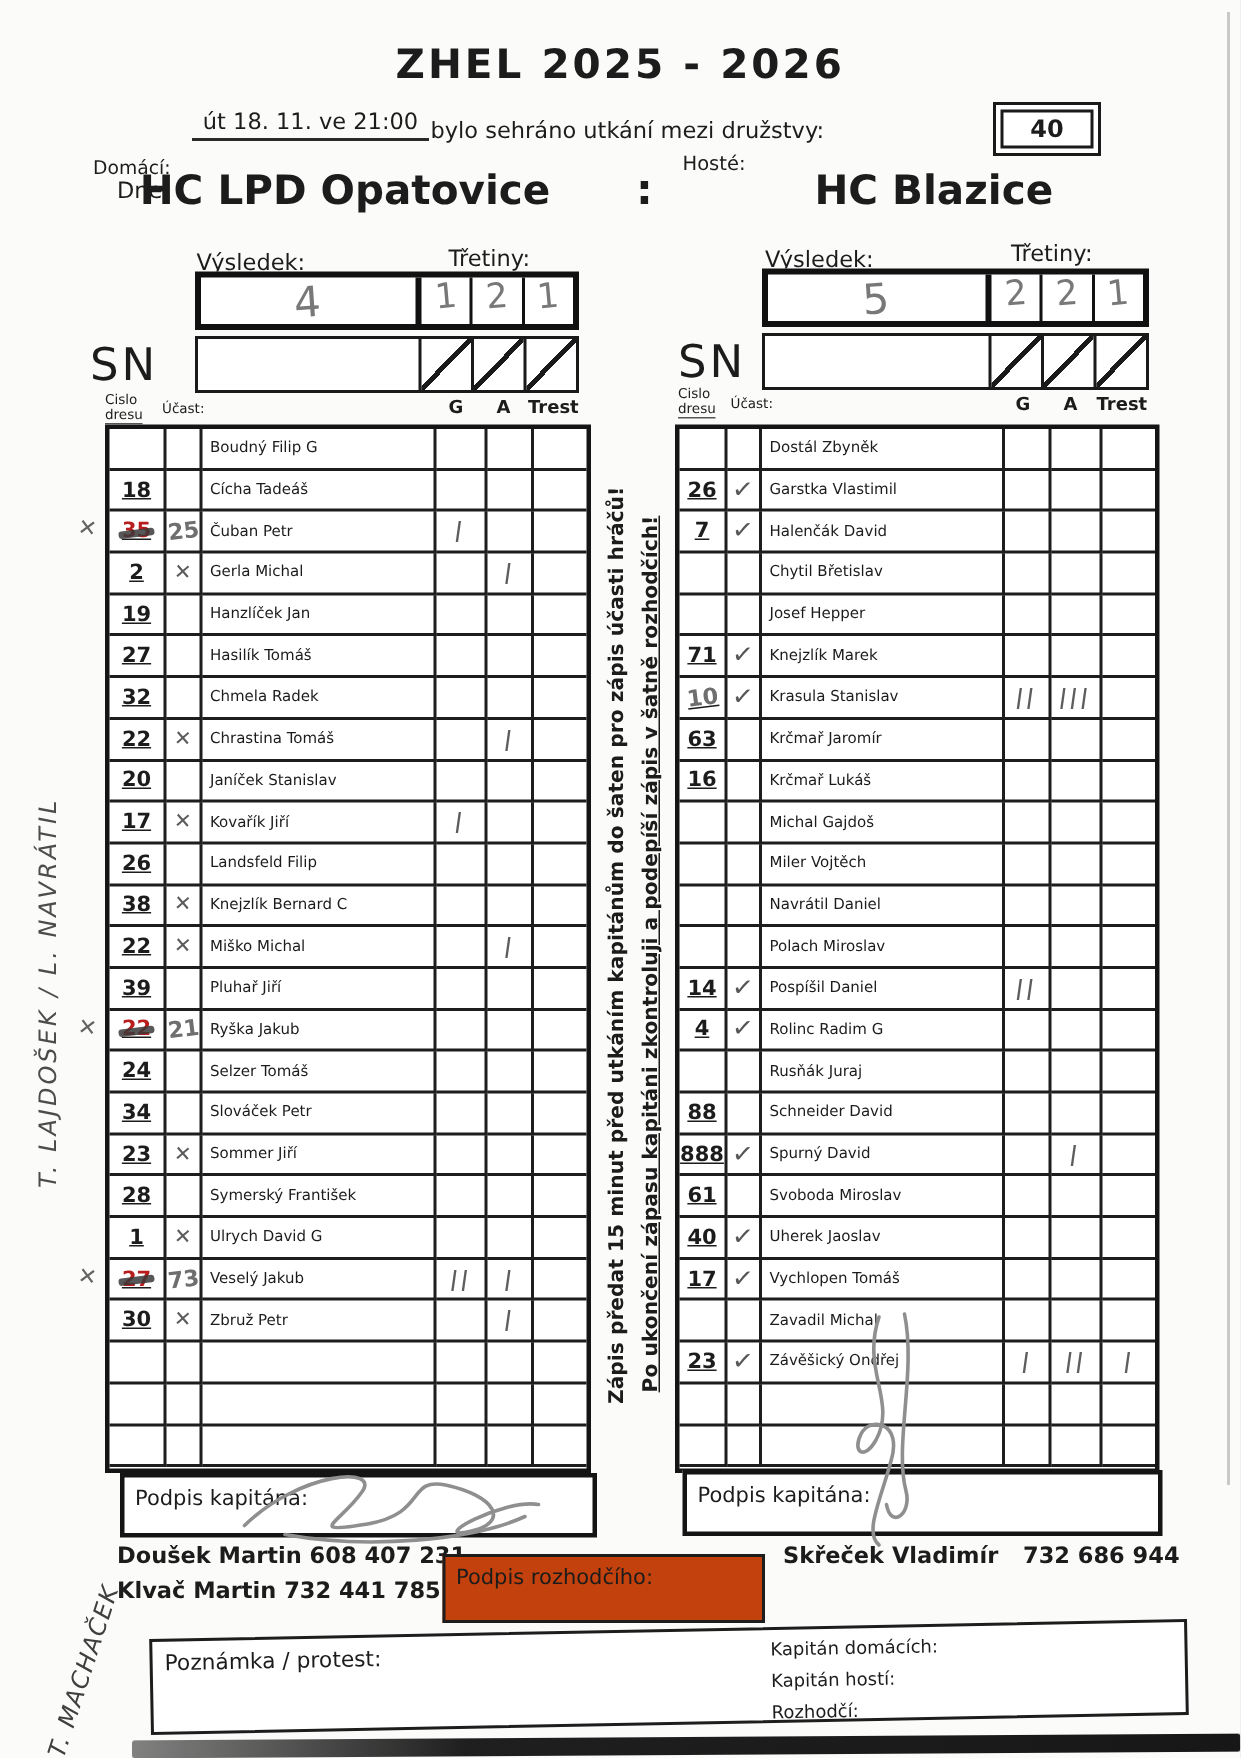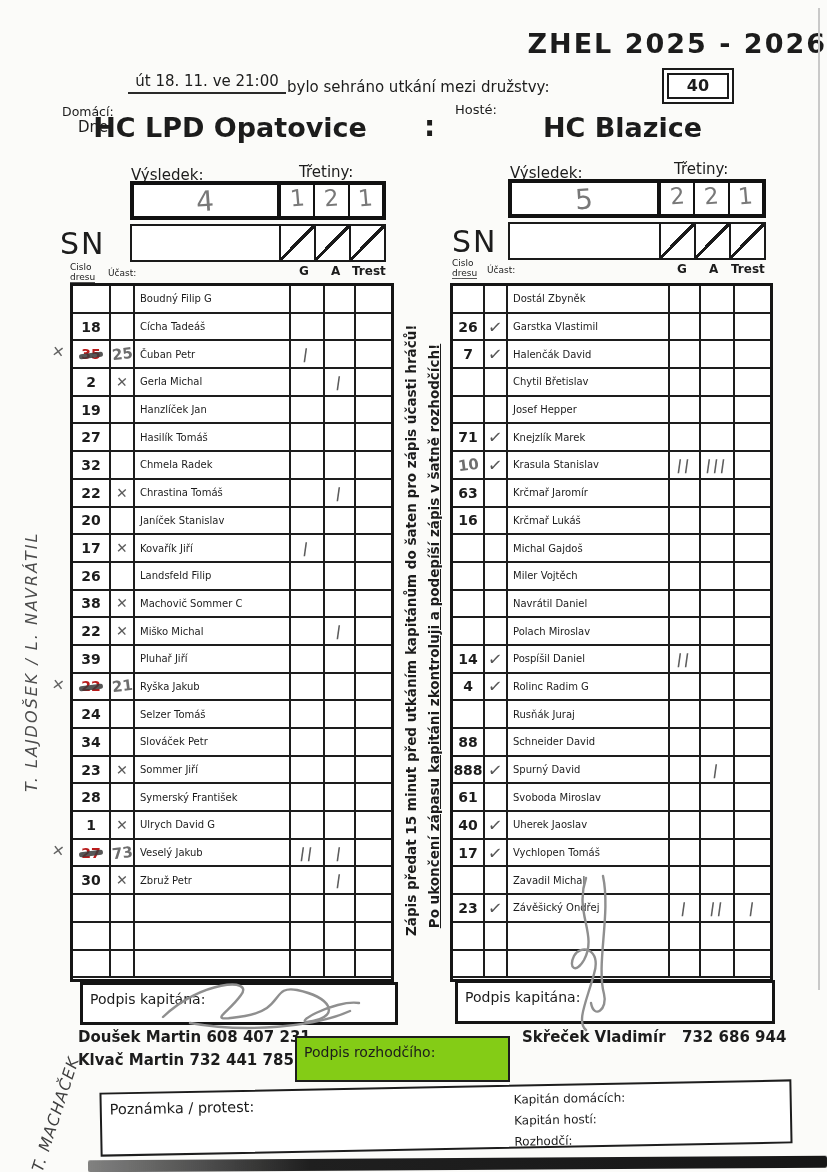--- a/index.html
+++ b/index.html
@@ -2,21 +2,21 @@
 <html><head>
 <meta charset="utf-8">
 <style>
   html,body{margin:0;padding:0;background:#e8e8e8;}
   .page{
     position:relative;width:827px;height:1172px;margin:0 auto;
     background:#fbfbf9;overflow:hidden;
     font-family:"DejaVu Sans","Liberation Sans",sans-serif;color:#1c1c1c;
   }
   .abs{position:absolute;}
-  .title{width:827px;text-align:right;font-size:27px;font-weight:bold;letter-spacing:2px;}
+  .title{width:827px;text-align:center;font-size:27px;font-weight:bold;letter-spacing:2px;}
   .lbl{font-size:15px;}
   .small{font-size:12.5px;}
   .tiny{font-size:9px;}
   .team{font-weight:bold;font-size:27px;text-align:center;white-space:nowrap;}
   .colon{font-weight:bold;}
   .dateline{border-bottom:2px solid #2a2a2a;text-align:center;font-size:15px;padding:0 4px 2px 4px;}
   .numbox-outer{border:2px solid #1a1a1a;padding:3px;background:#fff;}
   .numbox-inner{border:2px solid #1a1a1a;text-align:center;font-weight:bold;font-size:16px;padding:1px 0 2px 0;}
   
   .scorestrip{display:flex;border:4px solid #111;background:#fff;box-sizing:border-box;}
@@ -35,30 +35,30 @@
   .hw-num{color:#6e6e6e;font-size:15px;font-weight:600;display:inline-block;transform:rotate(-7deg);}
   .hw-x{color:#5c5c5c;font-size:14px;font-weight:bold;display:inline-block;transform:rotate(4deg);}
   .hw-check{color:#565656;font-size:17px;font-weight:bold;display:inline-block;transform:rotate(6deg);}
   .tally{color:#5d5d5d;font-weight:600;font-size:14px;letter-spacing:2px;display:inline-block;transform:skewX(-8deg);}
   .scratch{position:relative;display:inline-block;color:#b91c1c;}
   .scratch::after{content:"";position:absolute;left:-2px;right:-3px;top:42%;height:5px;background:#3a3a3a;opacity:.85;transform:rotate(-7deg);border-radius:2px;}
   
   .roster{display:grid;border:3px solid #151515;background:#fff;box-sizing:content-box;}
   .roster .cell{border-right:2px solid #1d1d1d;border-bottom:2px solid #1d1d1d;display:flex;align-items:center;justify-content:center;overflow:hidden;}
   .roster .cell.name{justify-content:flex-start;padding-left:5px;font-size:10px;white-space:nowrap;}
-  .roster .cell.num{font-size:14px;font-weight:600;}
+  .roster .cell.num{font-size:14px;font-weight:600;text-decoration:underline;}
   .roster .cell:nth-child(6n){border-right:none;}
   .colhead{font-size:12px;font-weight:600;}
   
   .notice{transform-origin:0 0;transform:rotate(-90deg);font-size:13.5px;font-weight:bold;white-space:nowrap;text-align:center;}
   .notice.u{text-decoration:underline;}
   
   .signbox{border:3px solid #141414;background:#fff;box-sizing:border-box;}
   .signbox .lab{font-size:14px;padding:6px 0 0 7px;}
-  .refbox{border:2px solid #1d1d1d;background:#84cc16;box-sizing:border-box;}
+  .refbox{border:2px solid #1d1d1d;background:#c2410c;box-sizing:border-box;}
   .contact{font-weight:bold;font-size:15px;white-space:nowrap;}
   .notebox{border:2.5px solid #1d1d1d;background:#fff;transform:rotate(-1.1deg);box-sizing:border-box;}
   .notebox .nlab{position:absolute;left:8px;top:7px;font-size:14.5px;}
   .notebox .rlab{position:absolute;left:412px;font-size:12px;}
   
   .margin-names{transform-origin:0 0;transform:rotate(-90deg);font-size:16px;color:#4c4c4c;letter-spacing:2px;white-space:nowrap;font-style:italic;}
   .margin-x{position:absolute;color:#636363;font-size:15px;font-weight:bold;transform:rotate(8deg);}
   .machacek{transform-origin:0 0;transform:rotate(-72deg);font-size:16px;color:#3f3f3f;letter-spacing:1px;white-space:nowrap;font-style:italic;}
   .edge-line{background:#c9c9c9;}
   .smudge{background:linear-gradient(to right,rgba(30,30,30,.55),#1f1f1f 30%,#171717);border-radius:2px;transform:rotate(-.35deg);filter:blur(.4px);}
@@ -210,21 +210,21 @@
       <div class="cell num">26</div>
       <div class="cell "></div>
       <div class="cell name">Landsfeld Filip</div>
       <div class="cell "></div>
       <div class="cell "></div>
       <div class="cell "></div>
       <div class="cell num">38</div>
       <div class="cell ">
         <span class="hw-x">✕</span>
       </div>
-      <div class="cell name">Machovič Sommer C</div>
+      <div class="cell name">Knejzlík Bernard C</div>
       <div class="cell "></div>
       <div class="cell "></div>
       <div class="cell "></div>
       <div class="cell num">22</div>
       <div class="cell ">
         <span class="hw-x">✕</span>
       </div>
       <div class="cell name">Miško Michal</div>
       <div class="cell "></div>
       <div class="cell ">

